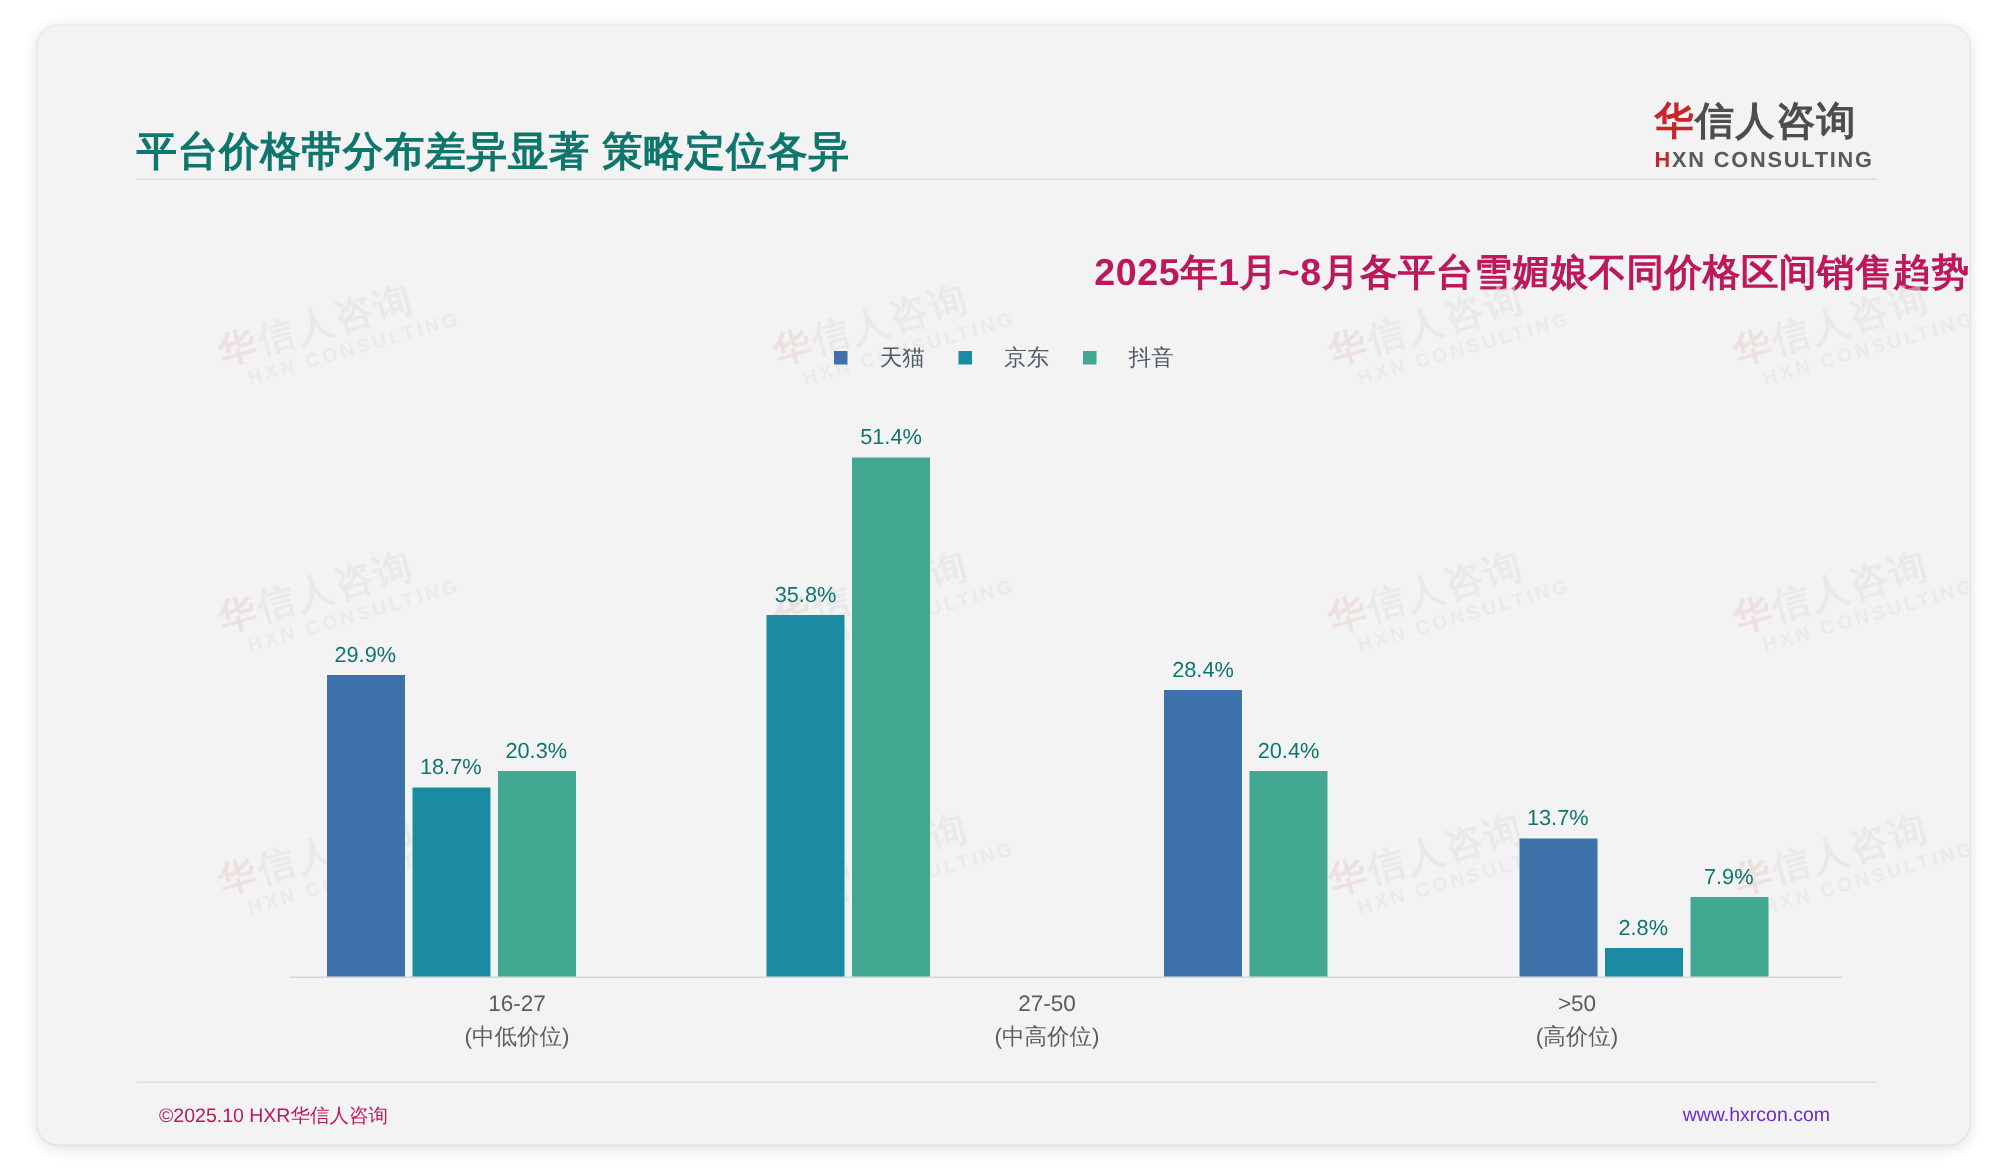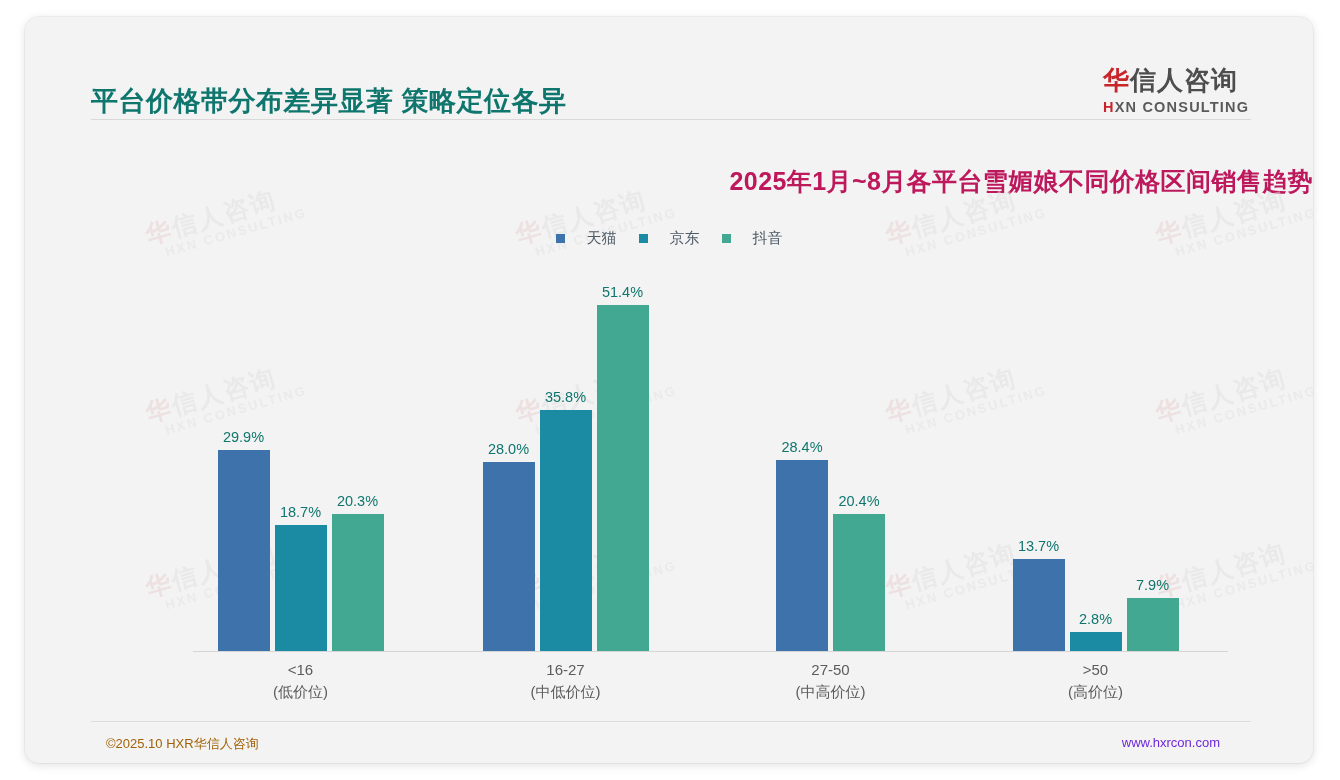--- a/index.html
+++ b/index.html
@@ -234,21 +234,21 @@
     top: 704px;
     width: 1160px;
     height: 1px;
     background: #dcdcdc;
   }
   .footer-left {
     position: absolute;
     left: 81px;
     top: 718px;
     font-size: 13px;
-    color: #a16207;
+    color: #be185d;
   }
   .footer-right {
     position: absolute;
     right: 93px;
     top: 718px;
     font-size: 13px;
     color: #6d28d9;
   }
 </style>
 </head>
@@ -348,24 +348,20 @@
             </div>
             <div class="bar-wrap">
               <div class="bar-label">20.3%</div>
               <div class="bar" style="background: rgb(66, 168, 146); height: 136.758px;"></div>
             </div>
           </div>
         </div>
         <div class="group">
           <div class="bars">
             <div class="bar-wrap">
-              <div class="bar-label">28.0%</div>
-              <div class="bar" style="background: rgb(61, 114, 171); height: 188.632px;"></div>
-            </div>
-            <div class="bar-wrap">
               <div class="bar-label">35.8%</div>
               <div class="bar" style="background: rgb(26, 139, 163); height: 241.179px;"></div>
             </div>
             <div class="bar-wrap">
               <div class="bar-label">51.4%</div>
               <div class="bar" style="background: rgb(66, 168, 146); height: 346.274px;"></div>
             </div>
           </div>
         </div>
         <div class="group">
@@ -393,21 +389,20 @@
             <div class="bar-wrap">
               <div class="bar-label">7.9%</div>
               <div class="bar" style="background: rgb(66, 168, 146); height: 53.2211px;"></div>
             </div>
           </div>
         </div>
       </div>
   </div>
 
   <div class="cat-labels">
-      <div class="cat"><span>&lt;16</span><span class="cat-sub">(低价位)</span></div>
       <div class="cat"><span>16-27</span><span class="cat-sub">(中低价位)</span></div>
       <div class="cat"><span>27-50</span><span class="cat-sub">(中高价位)</span></div>
       <div class="cat"><span>&gt;50</span><span class="cat-sub">(高价位)</span></div>
     </div>
 
   <div class="footer-rule"></div>
   <div class="footer-left">©2025.10 HXR华信人咨询</div>
   <div class="footer-right">www.hxrcon.com</div>
 
 </div>

